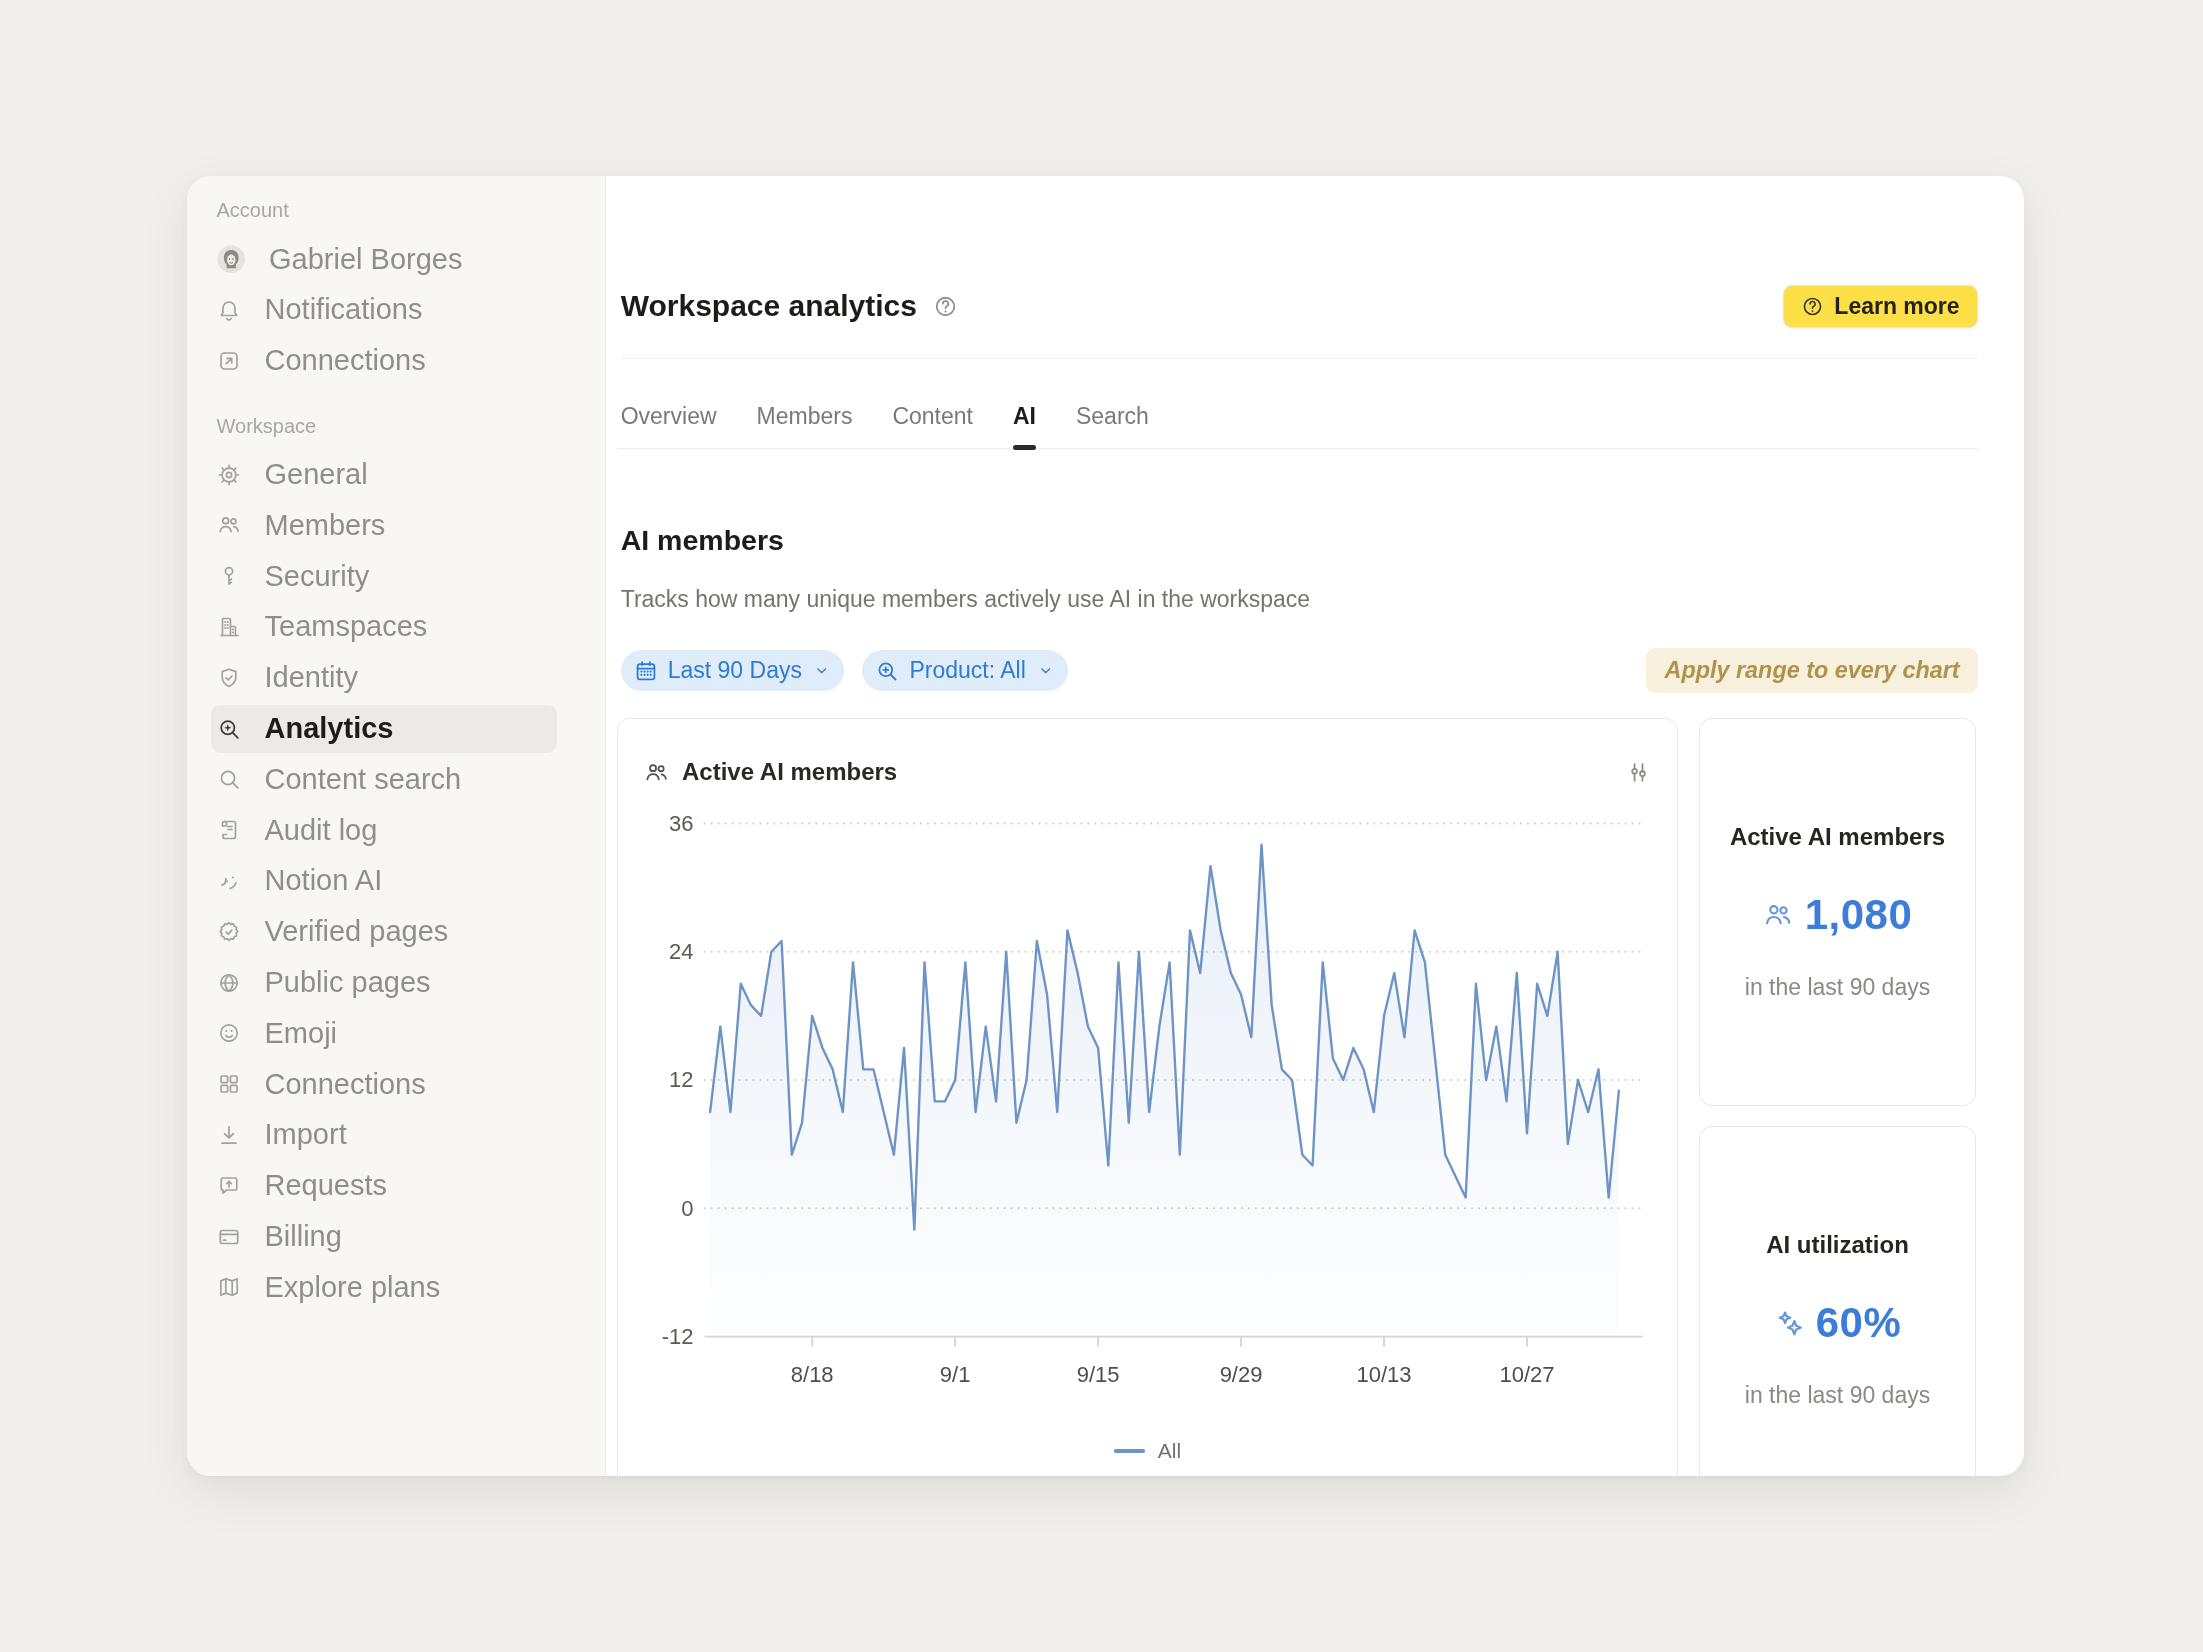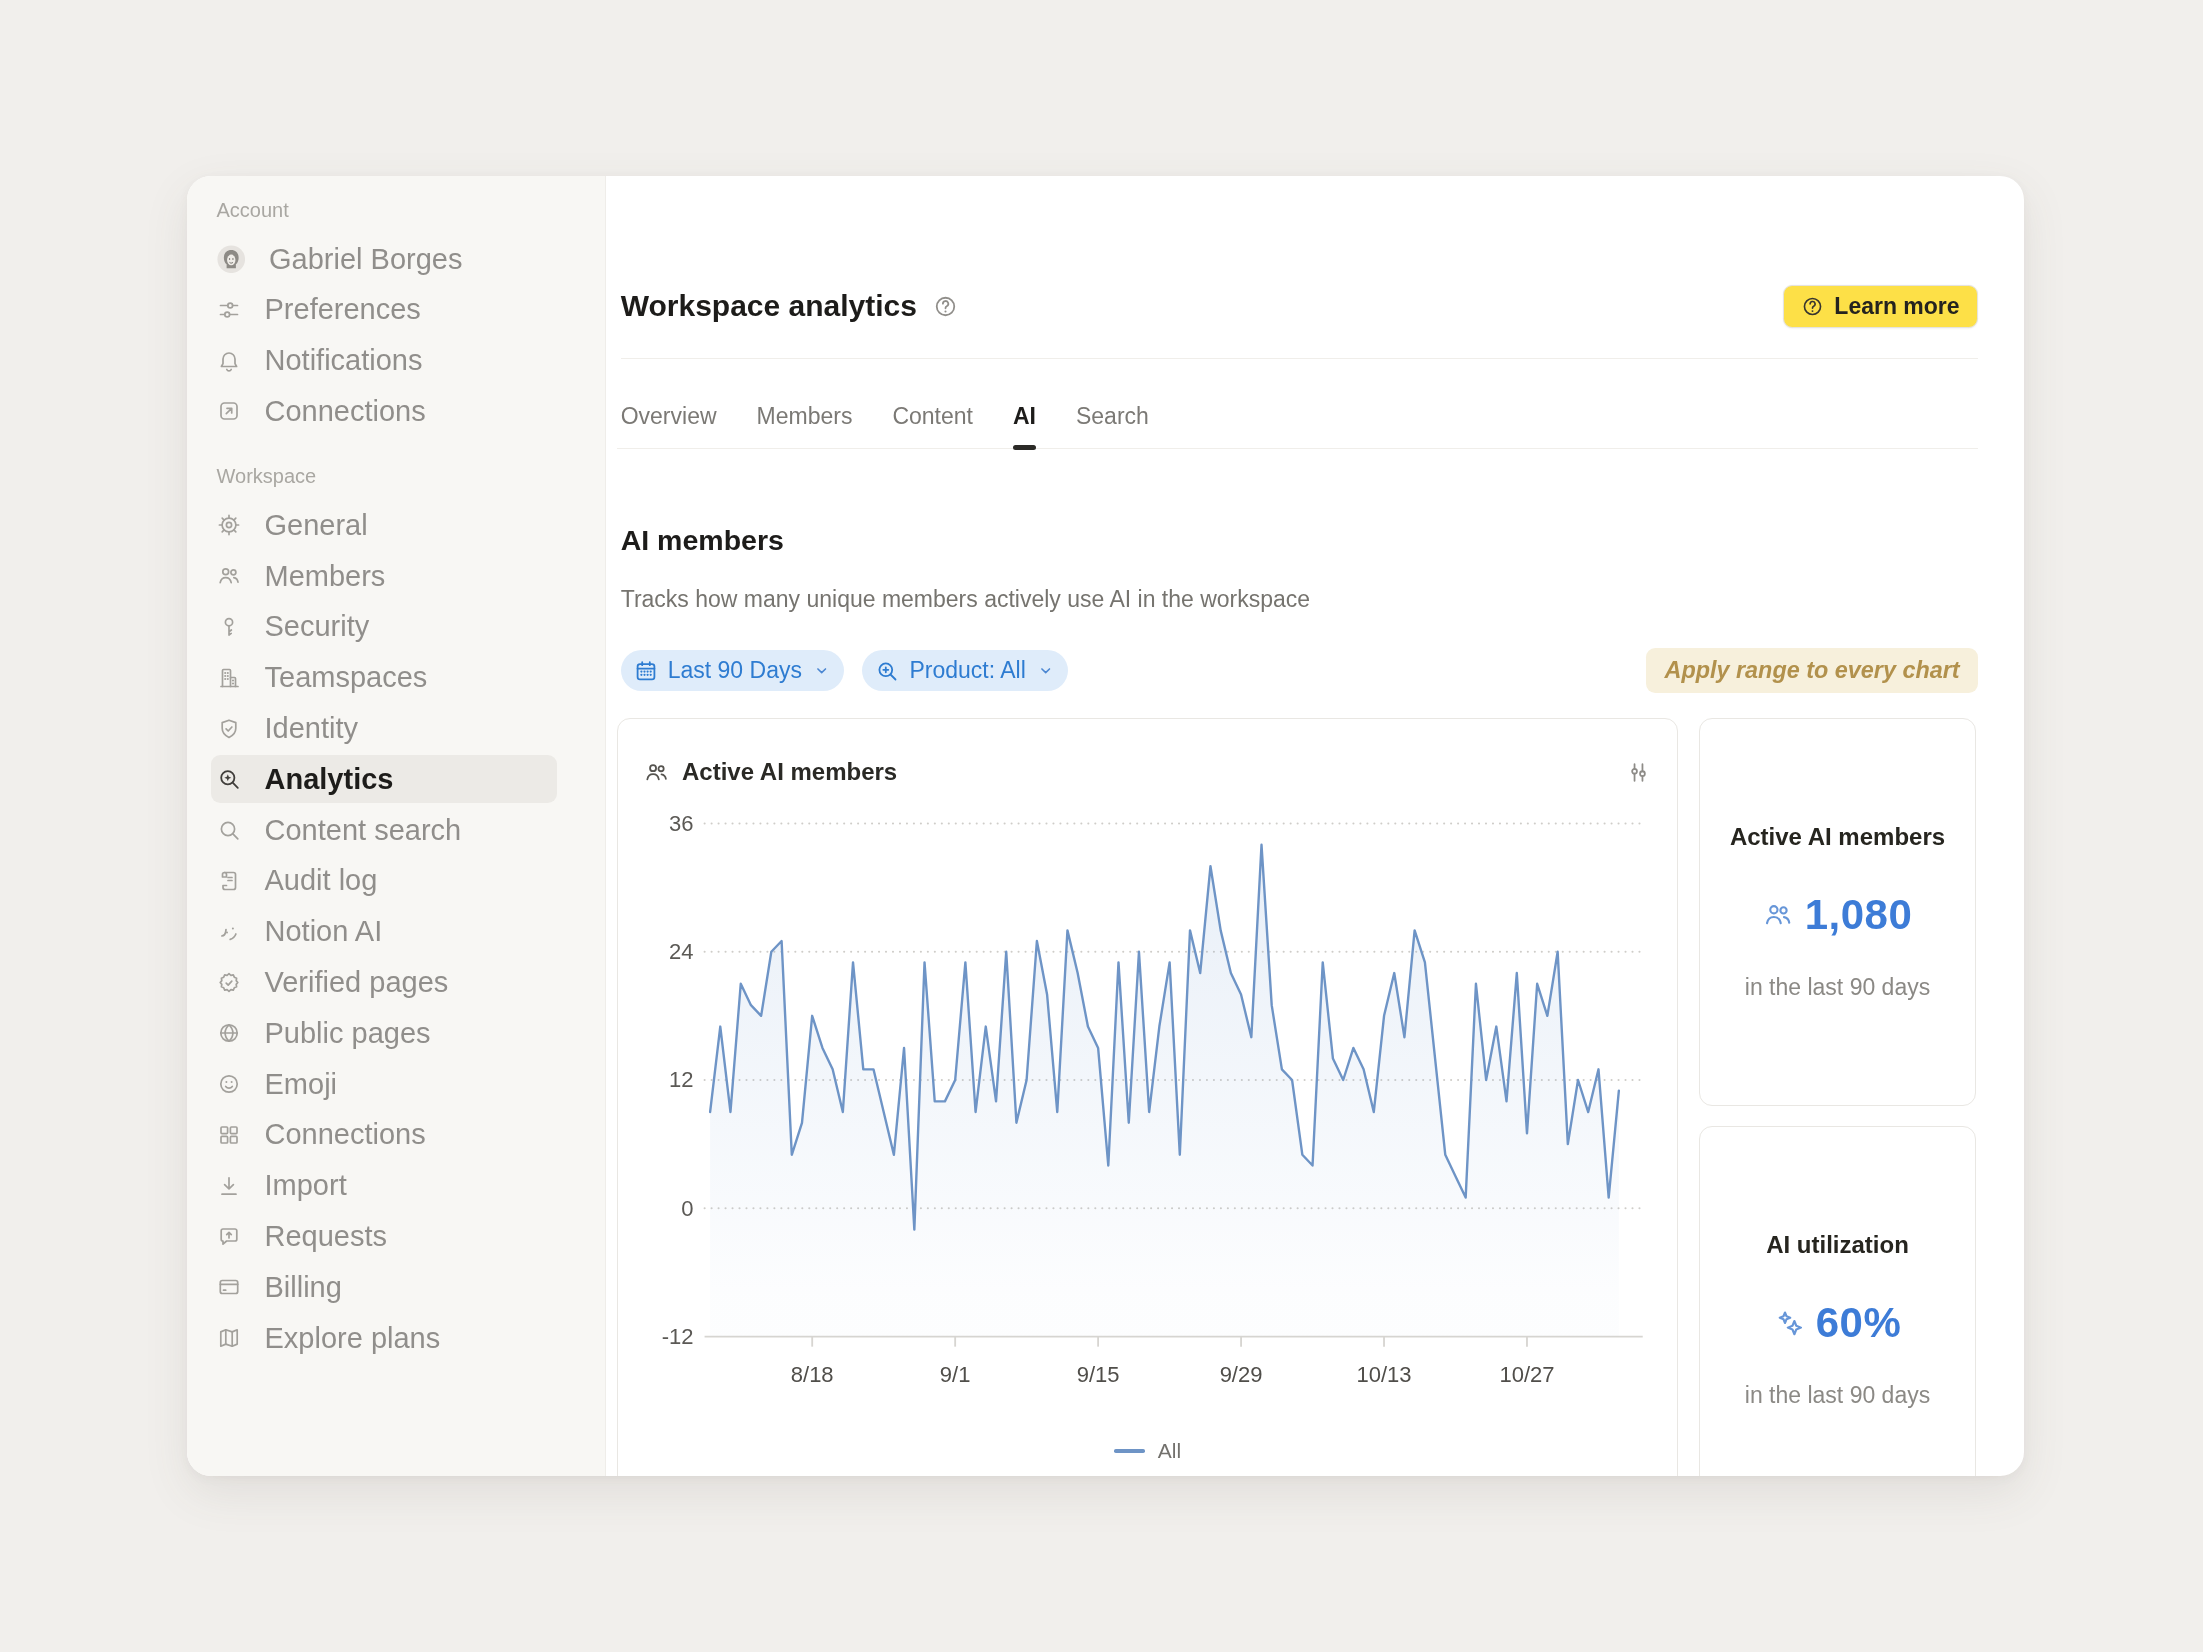--- a/index.html
+++ b/index.html
@@ -93,30 +93,20 @@
             <circle cx="14.1" cy="15.7" r=".75" fill="#55524E"></circle>
             <circle cx="17.9" cy="15.7" r=".75" fill="#55524E"></circle>
             <path d="M14.4 19.8c1 .8 2.2.8 3.2 0" stroke="#55524E" stroke-width=".9" fill="none" stroke-linecap="round"></path>
           </svg>
         </span>
         <span>Gabriel Borges</span>
       </div>
       <div class="side-item">
         <span class="icn">
           <svg viewBox="0 0 24 24" fill="none" stroke="currentColor" stroke-width="1.7" stroke-linecap="round" stroke-linejoin="round">
-            <path d="M3.5 7.5h7.3M15.7 7.5h4.8M3.5 16.5h4.3M12.7 16.5h7.8"></path>
-            <circle cx="13.2" cy="7.5" r="2.4"></circle>
-            <circle cx="10.2" cy="16.5" r="2.4"></circle>
-          </svg>
-        </span>
-        <span>Preferences</span>
-      </div>
-      <div class="side-item">
-        <span class="icn">
-          <svg viewBox="0 0 24 24" fill="none" stroke="currentColor" stroke-width="1.7" stroke-linecap="round" stroke-linejoin="round">
             <path d="M12 4a6 6 0 0 0-6 6v4.6l-1.6 2.9h15.2L18 14.6V10a6 6 0 0 0-6-6z"></path>
             <path d="M9.8 20.5a2.4 2.4 0 0 0 4.4 0"></path>
           </svg>
         </span>
         <span>Notifications</span>
       </div>
       <div class="side-item">
         <span class="icn">
           <svg viewBox="0 0 24 24" fill="none" stroke="currentColor" stroke-width="1.7" stroke-linecap="round" stroke-linejoin="round">
             <rect x="4" y="4" width="16" height="16" rx="3.5"></rect>

